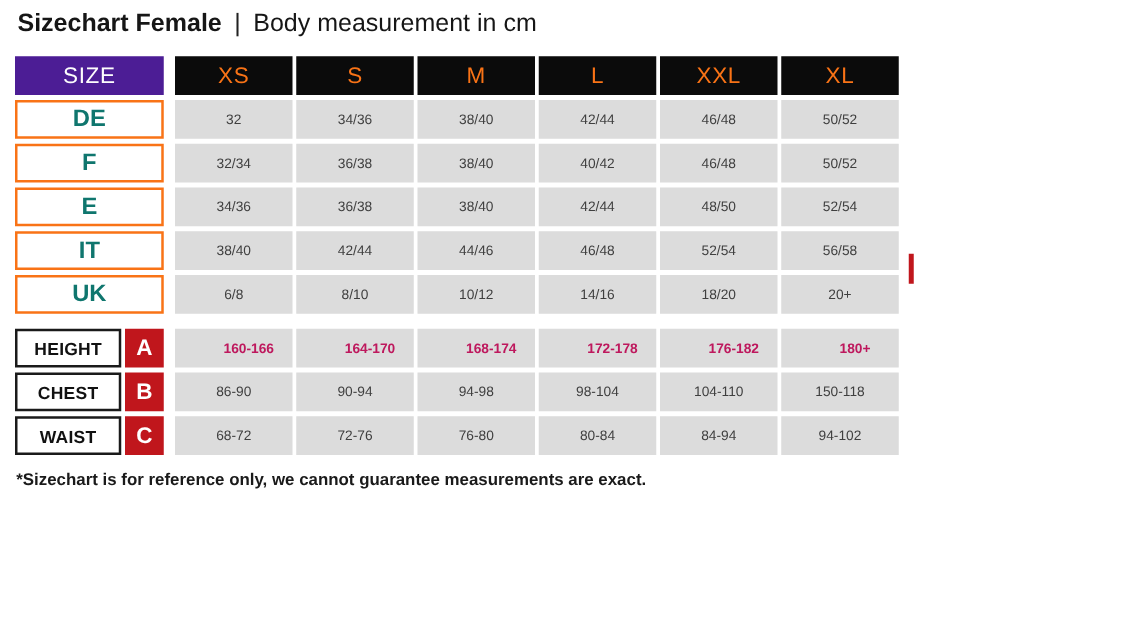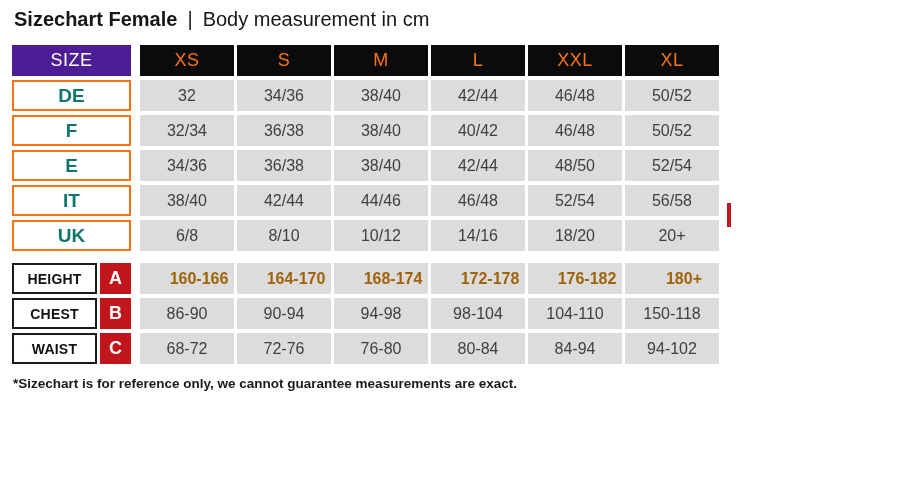--- a/index.html
+++ b/index.html
@@ -29,22 +29,22 @@
     height:31px;
     margin-bottom:4px;
   }
   .cell{display:flex;align-items:center;justify-content:center;box-sizing:border-box;}
   .hdr-cell{background:#0b0b0b;color:#f97316;font-size:18px;letter-spacing:.5px;}
   .size-hdr{width:119px;background:#4c1d95;color:#fdfdfd;font-size:18px;letter-spacing:.5px;}
   .lbl-box{
     width:119px;background:#fff;border:2px solid #f97316;
     color:#0f766e;font-weight:700;font-size:19px;
   }
-  .val{background:#dcdcdc;color:#3f3f3f;font-size:16px;}
-  .bold-vals .val{font-weight:700;color:#a16207;padding-left:24px;}
+  .val{background:#dcdcdc;color:#3f3f3f;font-size:11px;}
+  .bold-vals .val{font-weight:700;color:#be185d;padding-left:24px;}
   .sec2-start{margin-top:12px;}
   .m-lbl{display:flex;column-gap:3px;height:31px;}
   .m-box{
     width:85px;background:#fff;border:2px solid #1a1a1a;
     color:#111;font-weight:700;font-size:14px;letter-spacing:.2px;
   }
   .m-badge{
     width:31px;background:#c0161c;color:#fff;
     font-weight:700;font-size:18px;
   }

